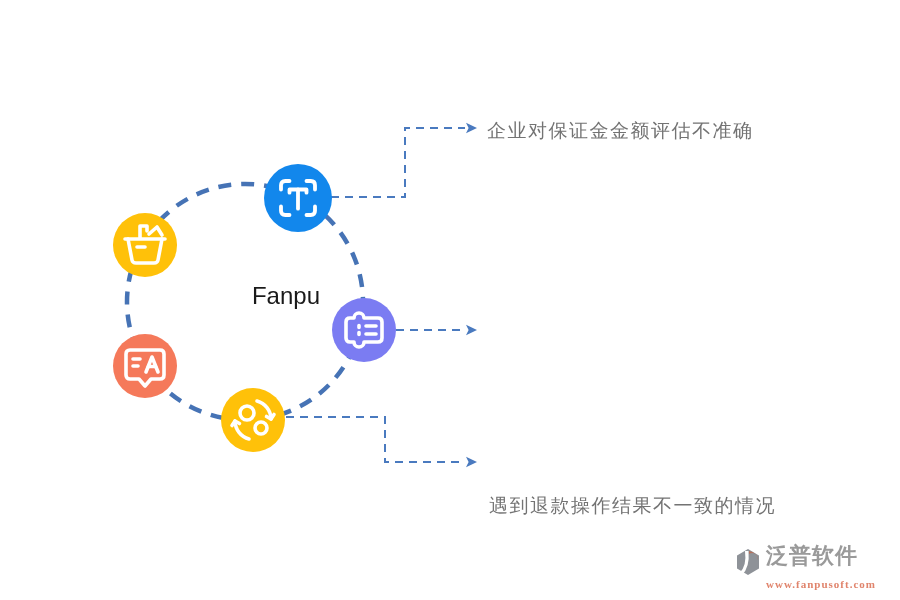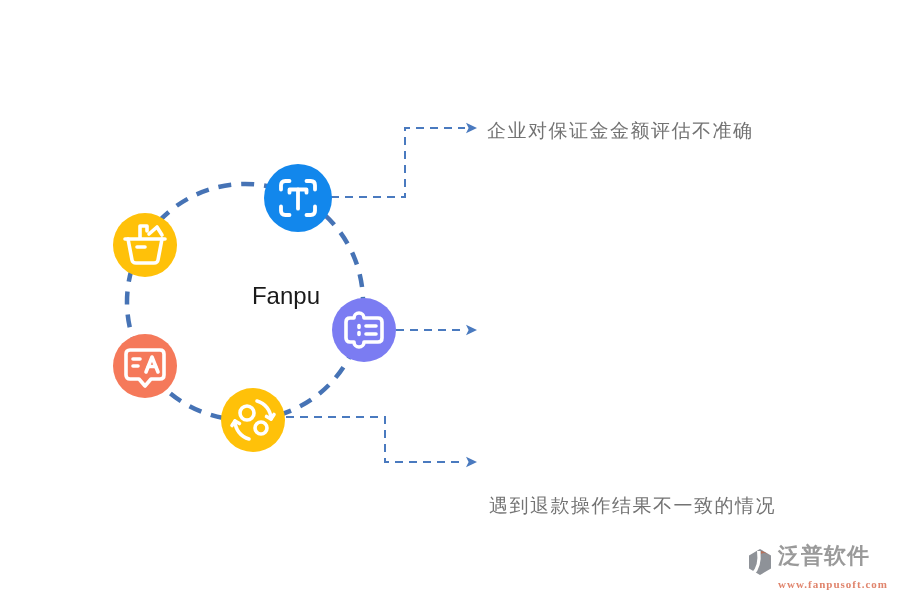--- a/index.html
+++ b/index.html
@@ -15,21 +15,21 @@
     font-size:24px;color:#1a1a1a;font-family:"Liberation Sans",sans-serif;
   }
   .issue-label{
     position:absolute;white-space:nowrap;font-size:19px;letter-spacing:1.5px;
     color:#737373;font-family:"Liberation Serif",serif;
   }
   .issue-1{left:487px;top:118px;}
   .issue-2{left:489px;top:320px;}
   .issue-3{left:489px;top:453px;margin-top:40px;}
   .watermark{
-    position:absolute;right:12px;bottom:10px;display:flex;align-items:flex-start;
+    position:absolute;right:24px;bottom:10px;display:flex;align-items:flex-start;
   }
   .watermark .wm-text{display:flex;flex-direction:column;align-items:flex-start;line-height:1;}
   .wm-brand{
     font-size:22px;font-weight:bold;color:#9a9a9a;letter-spacing:1px;
     font-family:"Liberation Serif",serif;
   }
   .wm-url{
     font-size:11px;font-weight:bold;color:#e0846c;letter-spacing:1px;margin-top:12px;
     font-family:"Liberation Serif",serif;
   }

